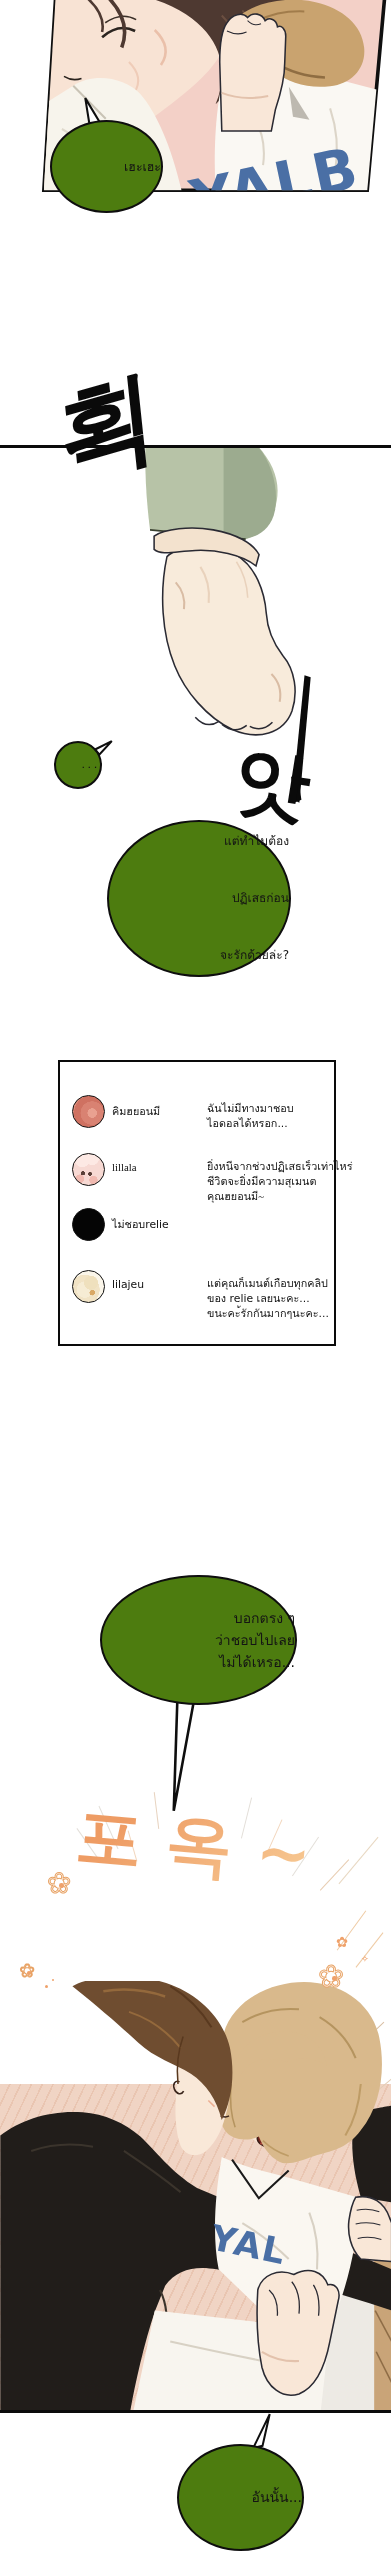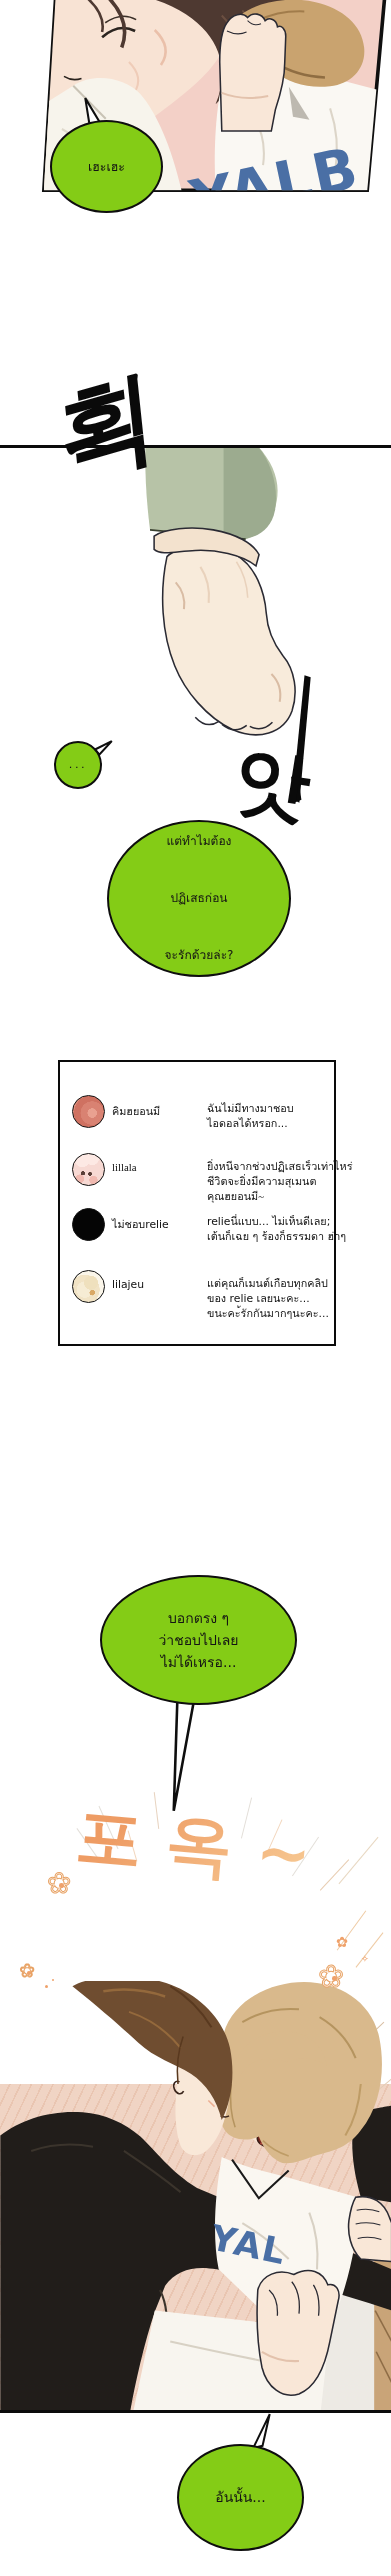--- a/index.html
+++ b/index.html
@@ -1,22 +1,22 @@
 <!DOCTYPE html>
 <html style="font-size:8.2px"><head>
 <meta charset="utf-8">
 <style>
   html,body{margin:0;padding:0;background:#ffffff;}
   #page{position:relative;width:392px;height:2576px;margin:0 auto;background:#ffffff;overflow:hidden;
         font-family:"DejaVu Sans","Liberation Sans",sans-serif;color:#141414;}
   .abs{position:absolute;}
   svg{display:block;}
   
-  .bubble{position:absolute;background:#84cc16;border:2.6px solid #0e0e0e;border-radius:50%;
-          display:flex;flex-direction:column;align-items:center;justify-content:center;
+  .bubble{position:absolute;background:#4d7c0f;border:2.6px solid #0e0e0e;border-radius:50%;
+          display:flex;flex-direction:column;align-items:flex-end;justify-content:center;
           text-align:center;line-height:1.58;z-index:30;}
   .bubble .bline{white-space:nowrap;}
   
   #comment-box{position:absolute;left:58px;top:1060px;width:278px;height:286px;
                background:#fff;border:2.1px solid #0a0a0a;box-sizing:border-box;z-index:20;}
   .crow{position:absolute;left:0;width:100%;}
   .avatar{position:absolute;left:12px;top:3.1px;width:33px;height:33px;border-radius:50%;
           border:1px solid #111;box-sizing:border-box;overflow:hidden;}
   .avatar.rose{background:radial-gradient(circle at 62% 55%,#e9a190 0 18%,#d98272 19% 45%,#cf7161 46% 70%,#dd8d7b 71%);}
   .avatar.bunny{background:
@@ -161,24 +161,20 @@
       <div class="uname">lillala</div>
       <div class="ctext">
         <div>ยิ่งหนีจากช่วงปฏิเสธเร็วเท่าไหร่</div>
         <div>ชีวิตจะยิ่งมีความสุเมนต</div>
         <div>คุณฮยอนมี~</div>
       </div>
     </div>
     <div class="crow" style="top:143px;height:61px;">
       <div class="avatar black"></div>
       <div class="uname" style="width:72px;">ไม่ชอบrelie</div>
-      <div class="ctext">
-        <div>relieนี่แบบ... ไม่เห็นดีเลย;</div>
-        <div>เต้นก็เฉย ๆ ร้องก็ธรรมดา ฮ่าๆ</div>
-      </div>
     </div>
     <div class="crow" style="top:205px;height:67px;">
       <div class="avatar cream"></div>
       <div class="uname">lilajeu</div>
       <div class="ctext">
         <div>แต่คุณก็เมนต์เกือบทุกคลิป</div>
         <div>ของ relie เลยนะคะ...</div>
         <div>ขนะคะ้รักกันมากๆนะคะ...</div>
       </div>
     </div>

